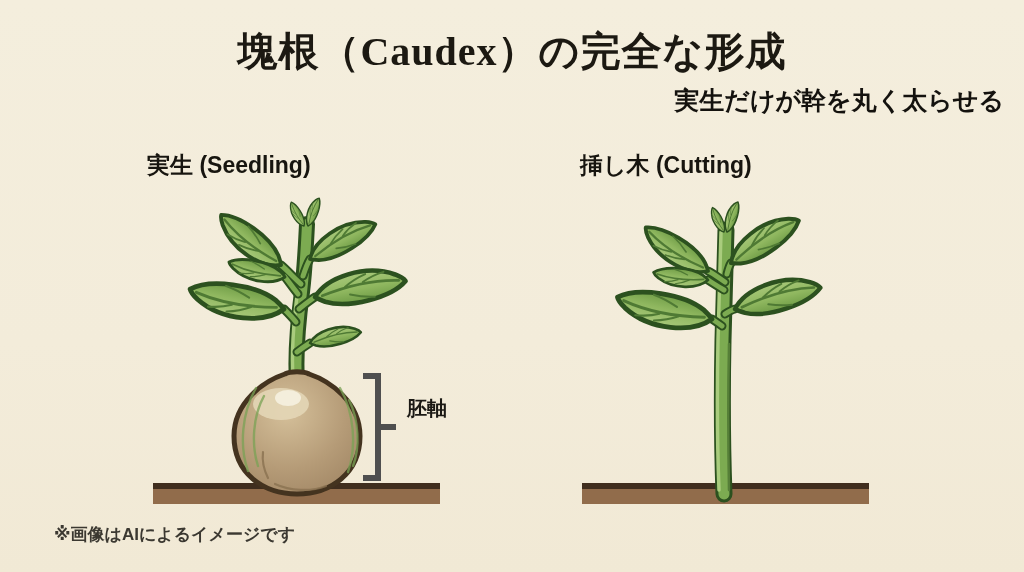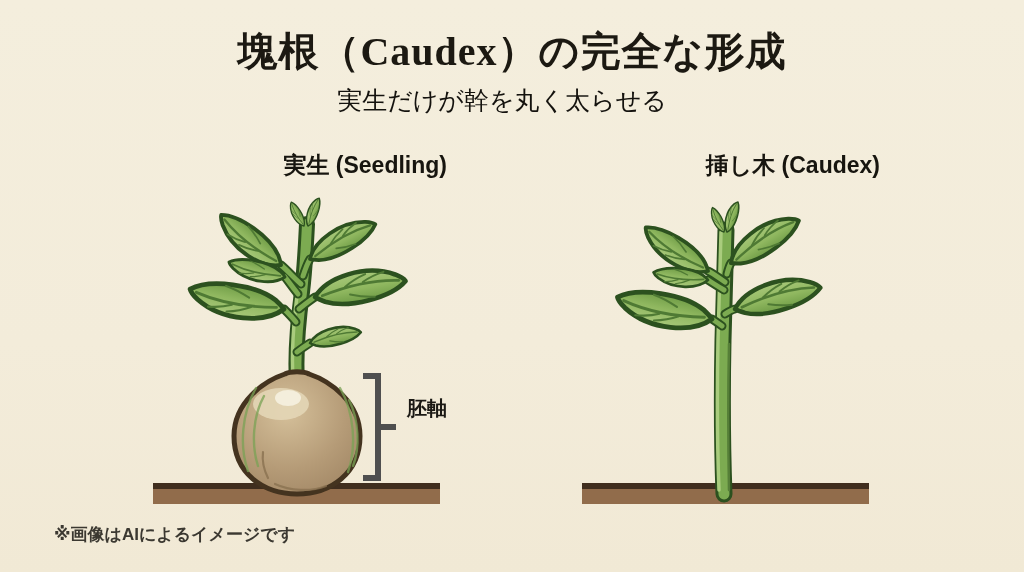--- a/index.html
+++ b/index.html
@@ -13,27 +13,27 @@
   }
   .title{
     position:absolute;left:0;top:26px;width:1024px;
     text-align:center;
     font-family:Liberation Serif, serif;
     font-weight:700;font-size:40px;line-height:52px;
     letter-spacing:1px;color:#1c1912;
   }
   .subtitle{
     position:absolute;left:0;top:84px;width:1004px;
-    text-align:center;
-    font-weight:400;font-size:25px;line-height:32px;
+    text-align:right;
+    font-weight:700;font-size:25px;line-height:32px;
     color:#14120e;
   }
   .panel-label{
     position:absolute;top:150px;width:300px;
-    text-align:right;font-weight:700;font-size:23px;line-height:30px;
+    text-align:left;font-weight:700;font-size:23px;line-height:30px;
     color:#17150f;
   }
   .panel-label.left{left:147px;}
   .panel-label.right{left:580px;}
   .ground{
     position:absolute;top:483px;height:15px;width:287px;
     background:#916c4b;
     border-top:6px solid #402e1e;
     z-index:1;
   }
@@ -84,21 +84,21 @@
         <path class="vein" d="M8 0 C 32 -5, 64 -8, 93 -2"></path>
         <path class="vein2" d="M34 -5 C 42 -10, 50 -13, 58 -15 M54 -7 C 62 -11, 70 -13, 78 -14 M38 4 C 48 8, 56 10, 64 11"></path>
       </g>
     </defs>
   </svg>
 
   <div class="title">塊根（Caudex）の完全な形成</div>
   <div class="subtitle">実生だけが幹を丸く太らせる</div>
 
   <div class="panel-label left">実生 (Seedling)</div>
-  <div class="panel-label right">挿し木 (Caudex)</div>
+  <div class="panel-label right">挿し木 (Cutting)</div>
 
   <div class="ground left"></div>
   <div class="ground right"></div>
 
   <svg class="plant seedling" viewBox="0 0 264 315">
 
     <path class="stem-outline" stroke-width="16" d="M129 192 C127 162 130 132 134 102 C137 77 138 54 139 34"></path>
     <path class="stem-fill" stroke-width="10" d="M129 192 C127 162 130 132 134 102 C137 77 138 54 139 34"></path>
     <path class="stem-hi" stroke-width="3.5" d="M125 188 C123 158 126 128 130 98"></path>
 

